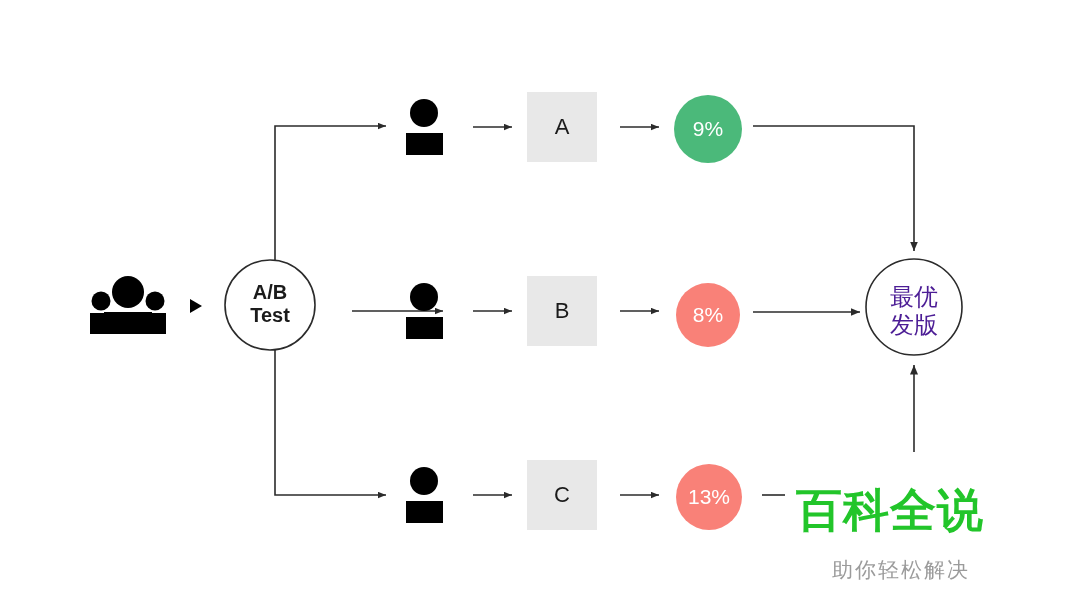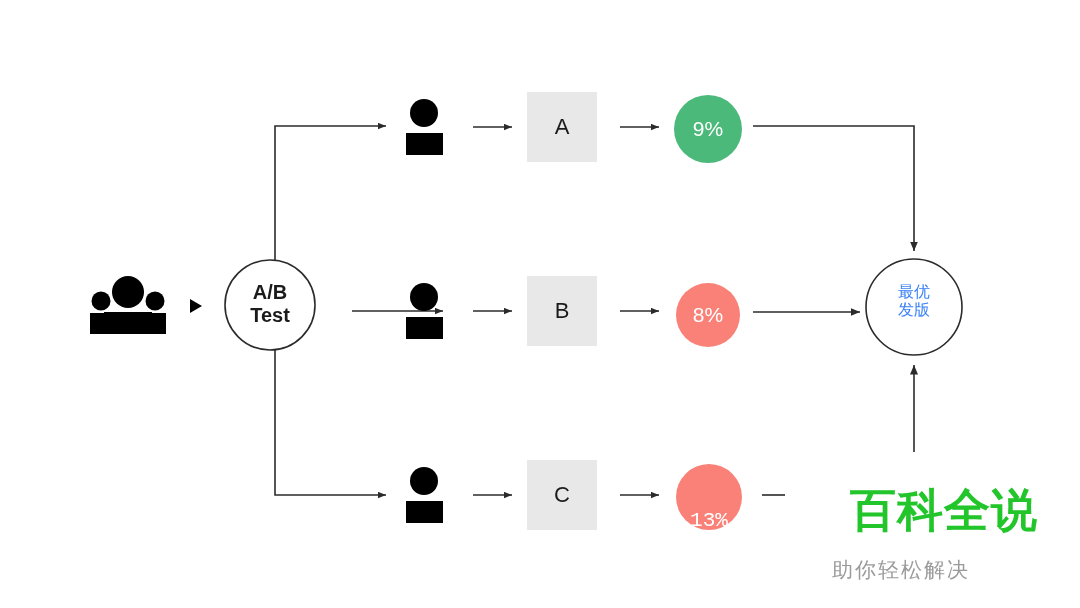--- a/index.html
+++ b/index.html
@@ -36,22 +36,22 @@
   .pct {
     font-size: 21px;
     color: #ffffff;
     font-weight: 400;
   }
   .abtest-label {
     font-size: 20px;
     color: #1b1b1b;
   }
   .final-label {
-    font-size: 16px;
-    color: #3b82f6;
+    font-size: 24px;
+    color: #4c1d95;
   }
   .wm-main {
     position: absolute;
     font-size: 46px;
     font-weight: 700;
     letter-spacing: 1px;
     color: #22c52a;
     white-space: nowrap;
   }
   .wm-sub {
@@ -138,21 +138,21 @@
   <div>Test</div>
 </div>
 
 <div class="lbl variant-letter" style="left:527px; top:114px; width:70px;">A</div>
 <div class="lbl pct" style="left:673px; top:117px; width:70px;">9%</div>
 
 <div class="lbl variant-letter" style="left:527px; top:298px; width:70px;">B</div>
 <div class="lbl pct" style="left:673px; top:303px; width:70px;">8%</div>
 
 <div class="lbl variant-letter" style="left:527px; top:482px; width:70px;">C</div>
-<div class="lbl pct" style="left:674px; top:509px; width:70px;font-family:Liberation Mono, monospace;">13%</div>
+<div class="lbl pct" style="left:674px; top:485px; width:70px;">13%</div>
 
 <div class="lbl final-label" style="left:864px; top:283px; width:100px;">
   <div>最优</div>
   <div>发版</div>
 </div>
 
-<div class="wm-main" style="left:850px; top:480px;">百科全说</div>
+<div class="wm-main" style="left:796px; top:480px;">百科全说</div>
 <div class="wm-sub" style="left:832px; top:556px;">助你轻松解决</div>
 
 </body></html>

